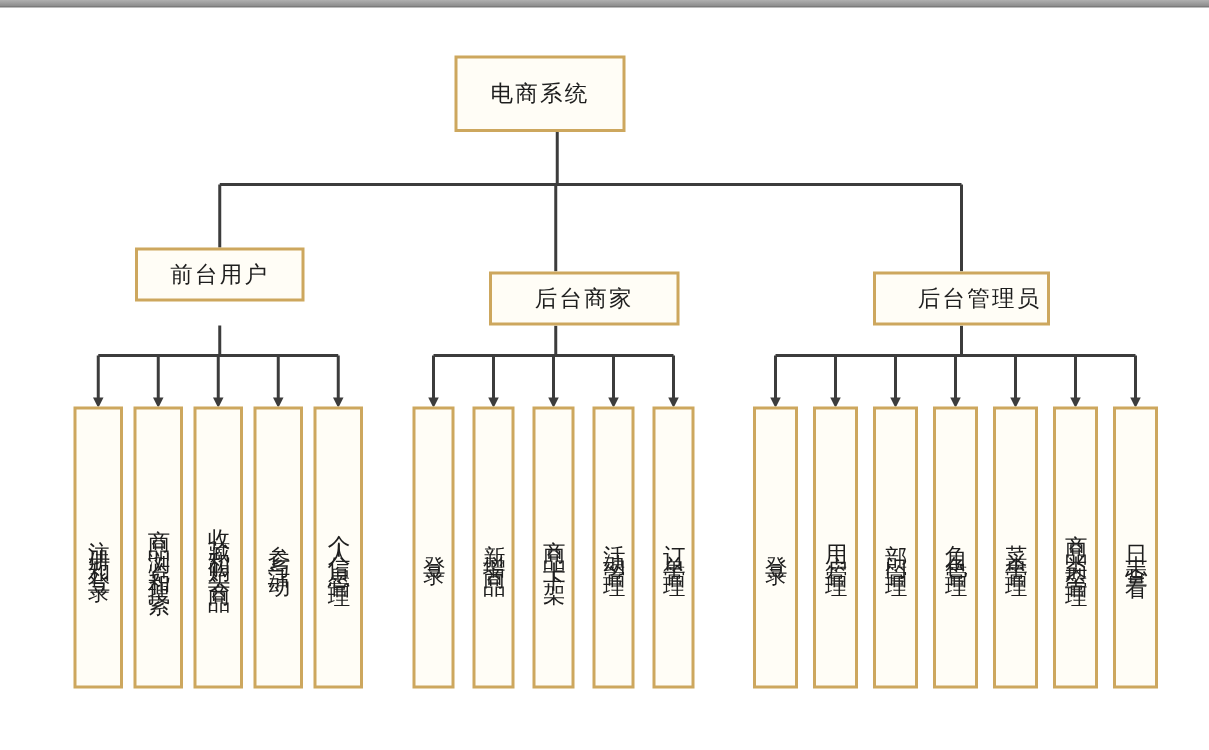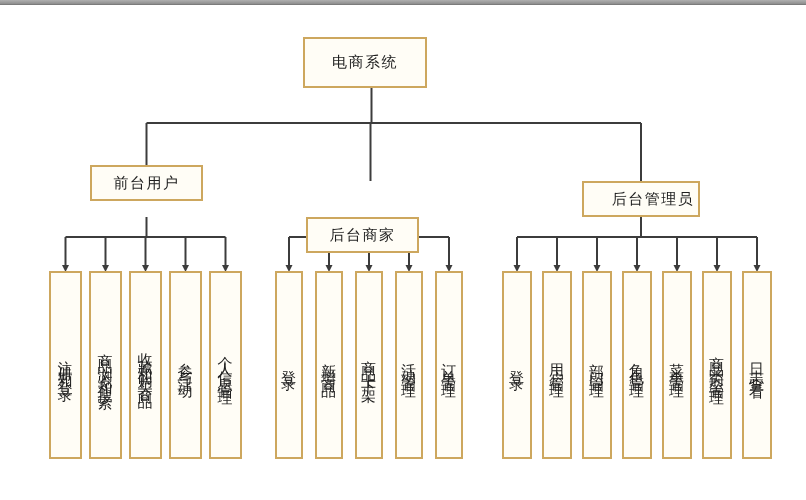--- a/index.html
+++ b/index.html
@@ -88,42 +88,42 @@
       <path d="M637 237 V266" stroke="#3c3c3c" stroke-width="2" fill="none"></path>
       <polygon points="633.5,265 640.5,265 637,272" fill="#3c3c3c"></polygon>
       <path d="M677 237 V266" stroke="#3c3c3c" stroke-width="2" fill="none"></path>
       <polygon points="673.5,265 680.5,265 677,272" fill="#3c3c3c"></polygon>
       <path d="M717 237 V266" stroke="#3c3c3c" stroke-width="2" fill="none"></path>
       <polygon points="713.5,265 720.5,265 717,272" fill="#3c3c3c"></polygon>
       <path d="M757 237 V266" stroke="#3c3c3c" stroke-width="2" fill="none"></path>
       <polygon points="753.5,265 760.5,265 757,272" fill="#3c3c3c"></polygon>
     </svg>
   <div class="topbar"></div>
-<div class="node node-h" style="left: 303px; top: 37px; width: 124px; height: 51px;">
+<div class="node node-h" style="left: 303px; top: 37px; width: 114px; height: 51px;">
       <span>电商系统</span>
     </div>
     <div class="node node-h" style="left: 90px; top: 165px; width: 113px; height: 36px;">
       <span>前台用户</span>
     </div>
     <div class="node node-v" style="left: 49px; top: 271px; width: 33px; height: 188px;">
       <span>注册和登录</span>
     </div>
     <div class="node node-v" style="left: 89px; top: 271px; width: 33px; height: 188px;">
       <span>商品浏览和搜索</span>
     </div>
     <div class="node node-v" style="left: 129px; top: 271px; width: 33px; height: 188px;">
       <span>收藏和购买商品</span>
     </div>
     <div class="node node-v" style="left: 169px; top: 271px; width: 33px; height: 188px;">
       <span>参与活动</span>
     </div>
     <div class="node node-v" style="left: 209px; top: 271px; width: 33px; height: 188px;">
       <span>个人信息管理</span>
     </div>
-    <div class="node node-h" style="left: 306px; top: 181px; width: 113px; height: 36px; margin-top: 36px;">
+    <div class="node node-h" style="left: 326px; top: 181px; width: 127px; height: 36px;">
       <span>后台商家</span>
     </div>
     <div class="node node-v" style="left: 275px; top: 271px; width: 28px; height: 188px;">
       <span>登录</span>
     </div>
     <div class="node node-v" style="left: 315px; top: 271px; width: 28px; height: 188px;">
       <span>新增商品</span>
     </div>
     <div class="node node-v" style="left: 355px; top: 271px; width: 28px; height: 188px;">
       <span>商品上下架</span>

